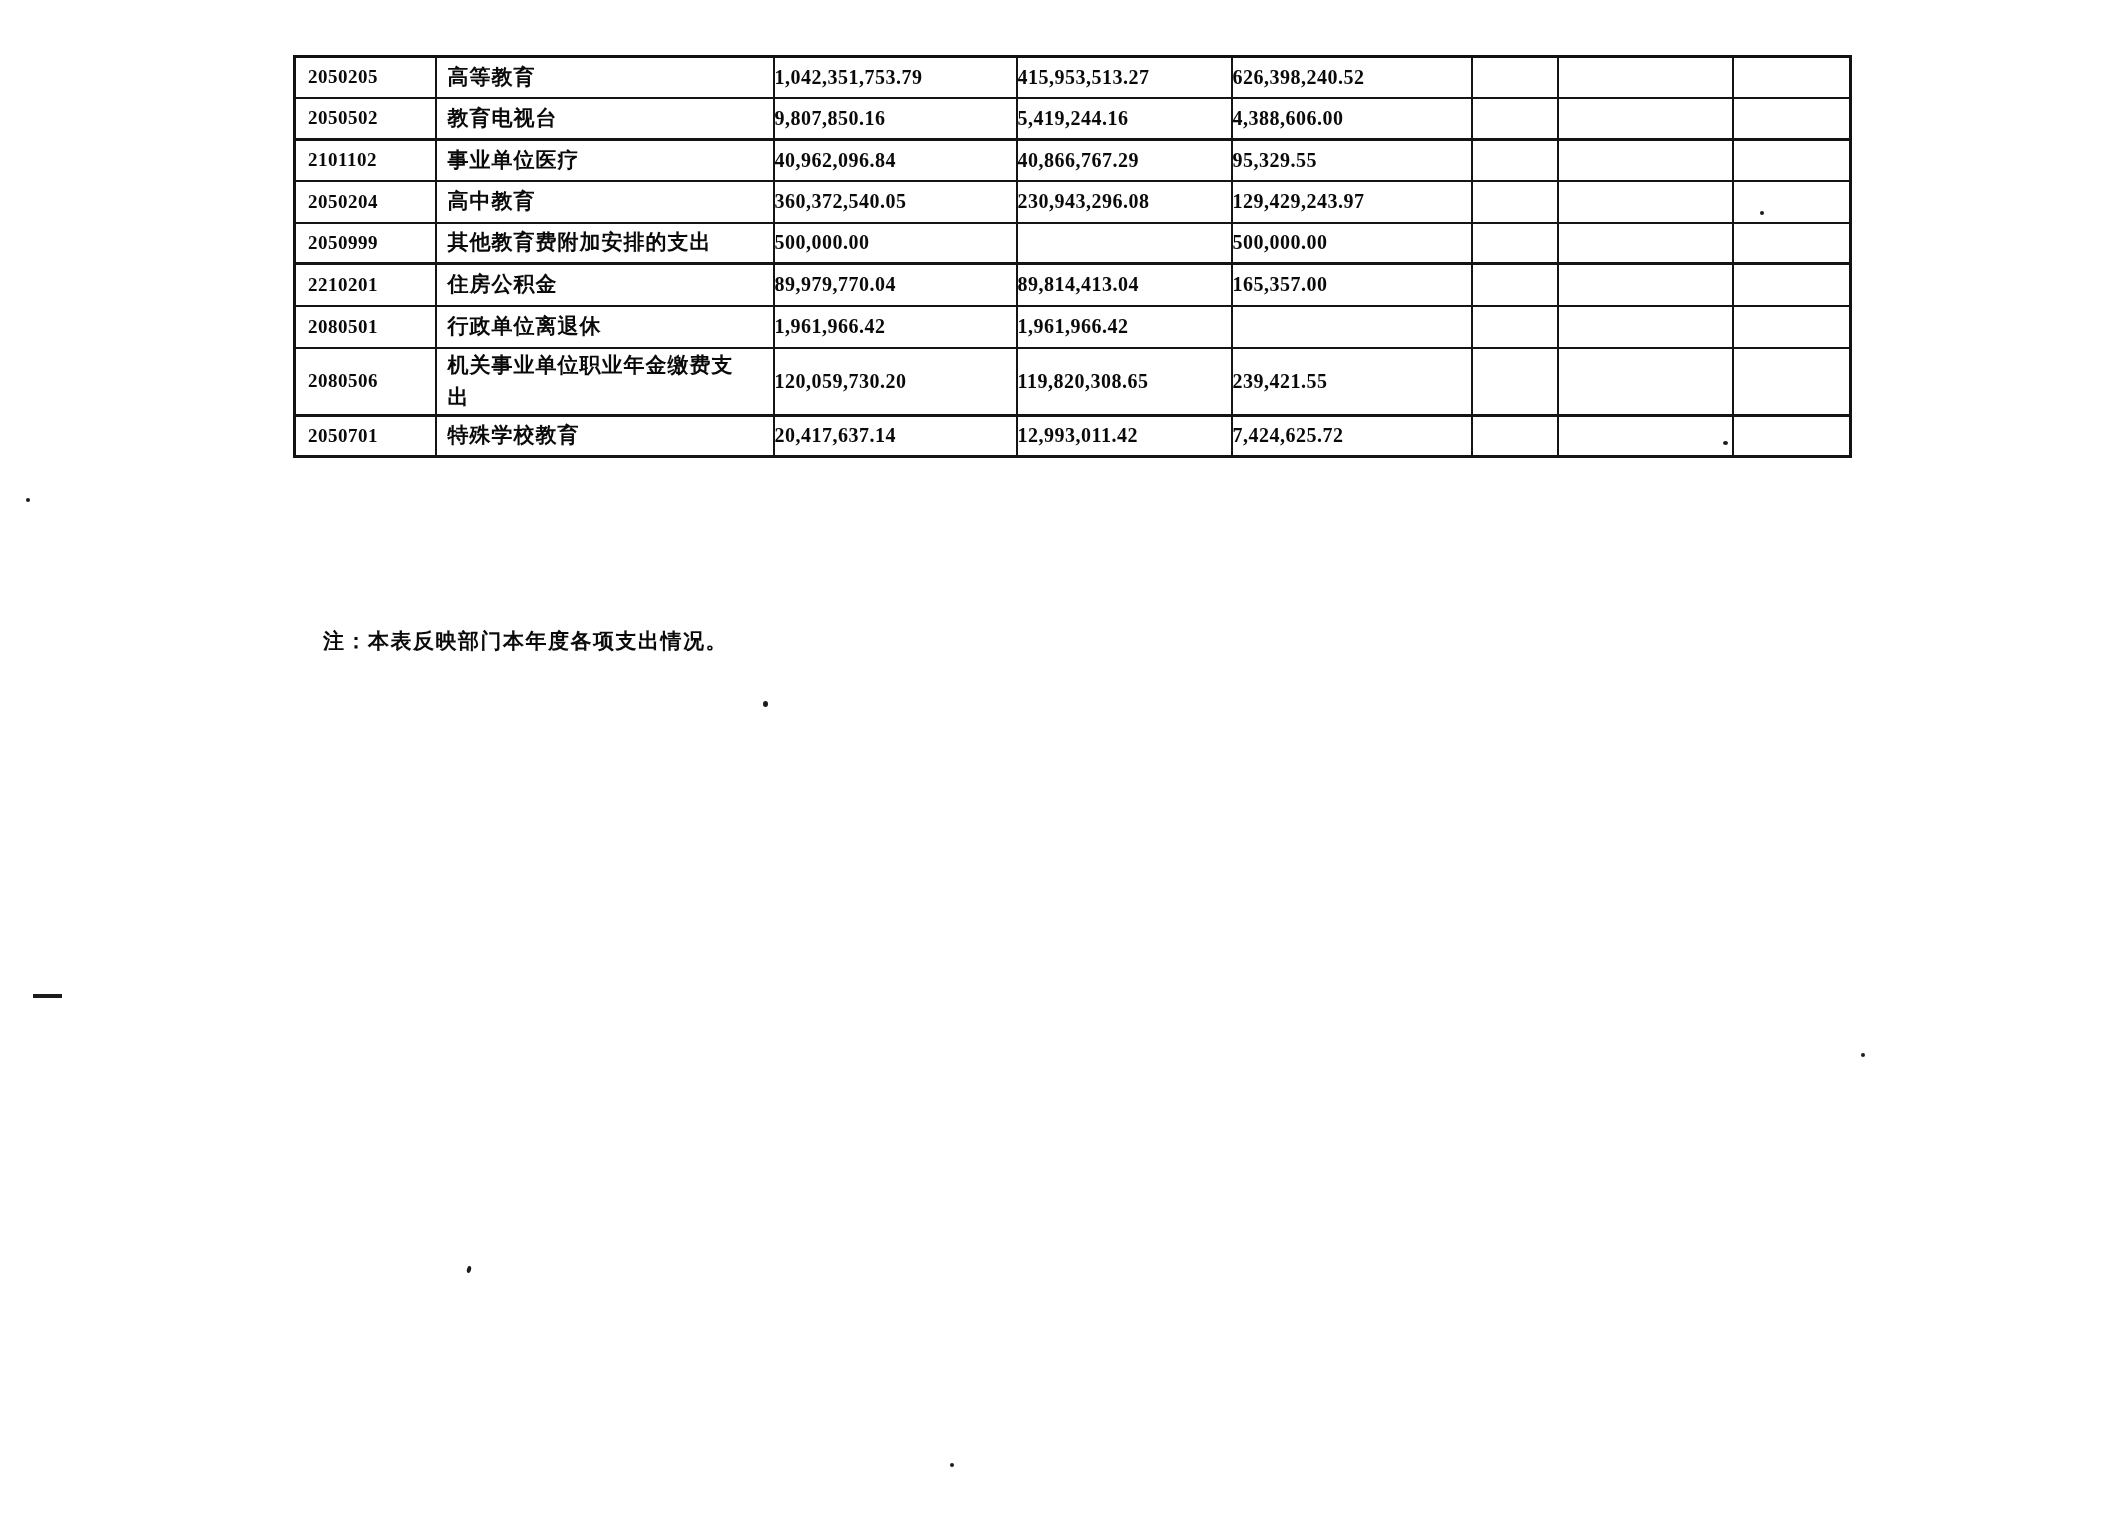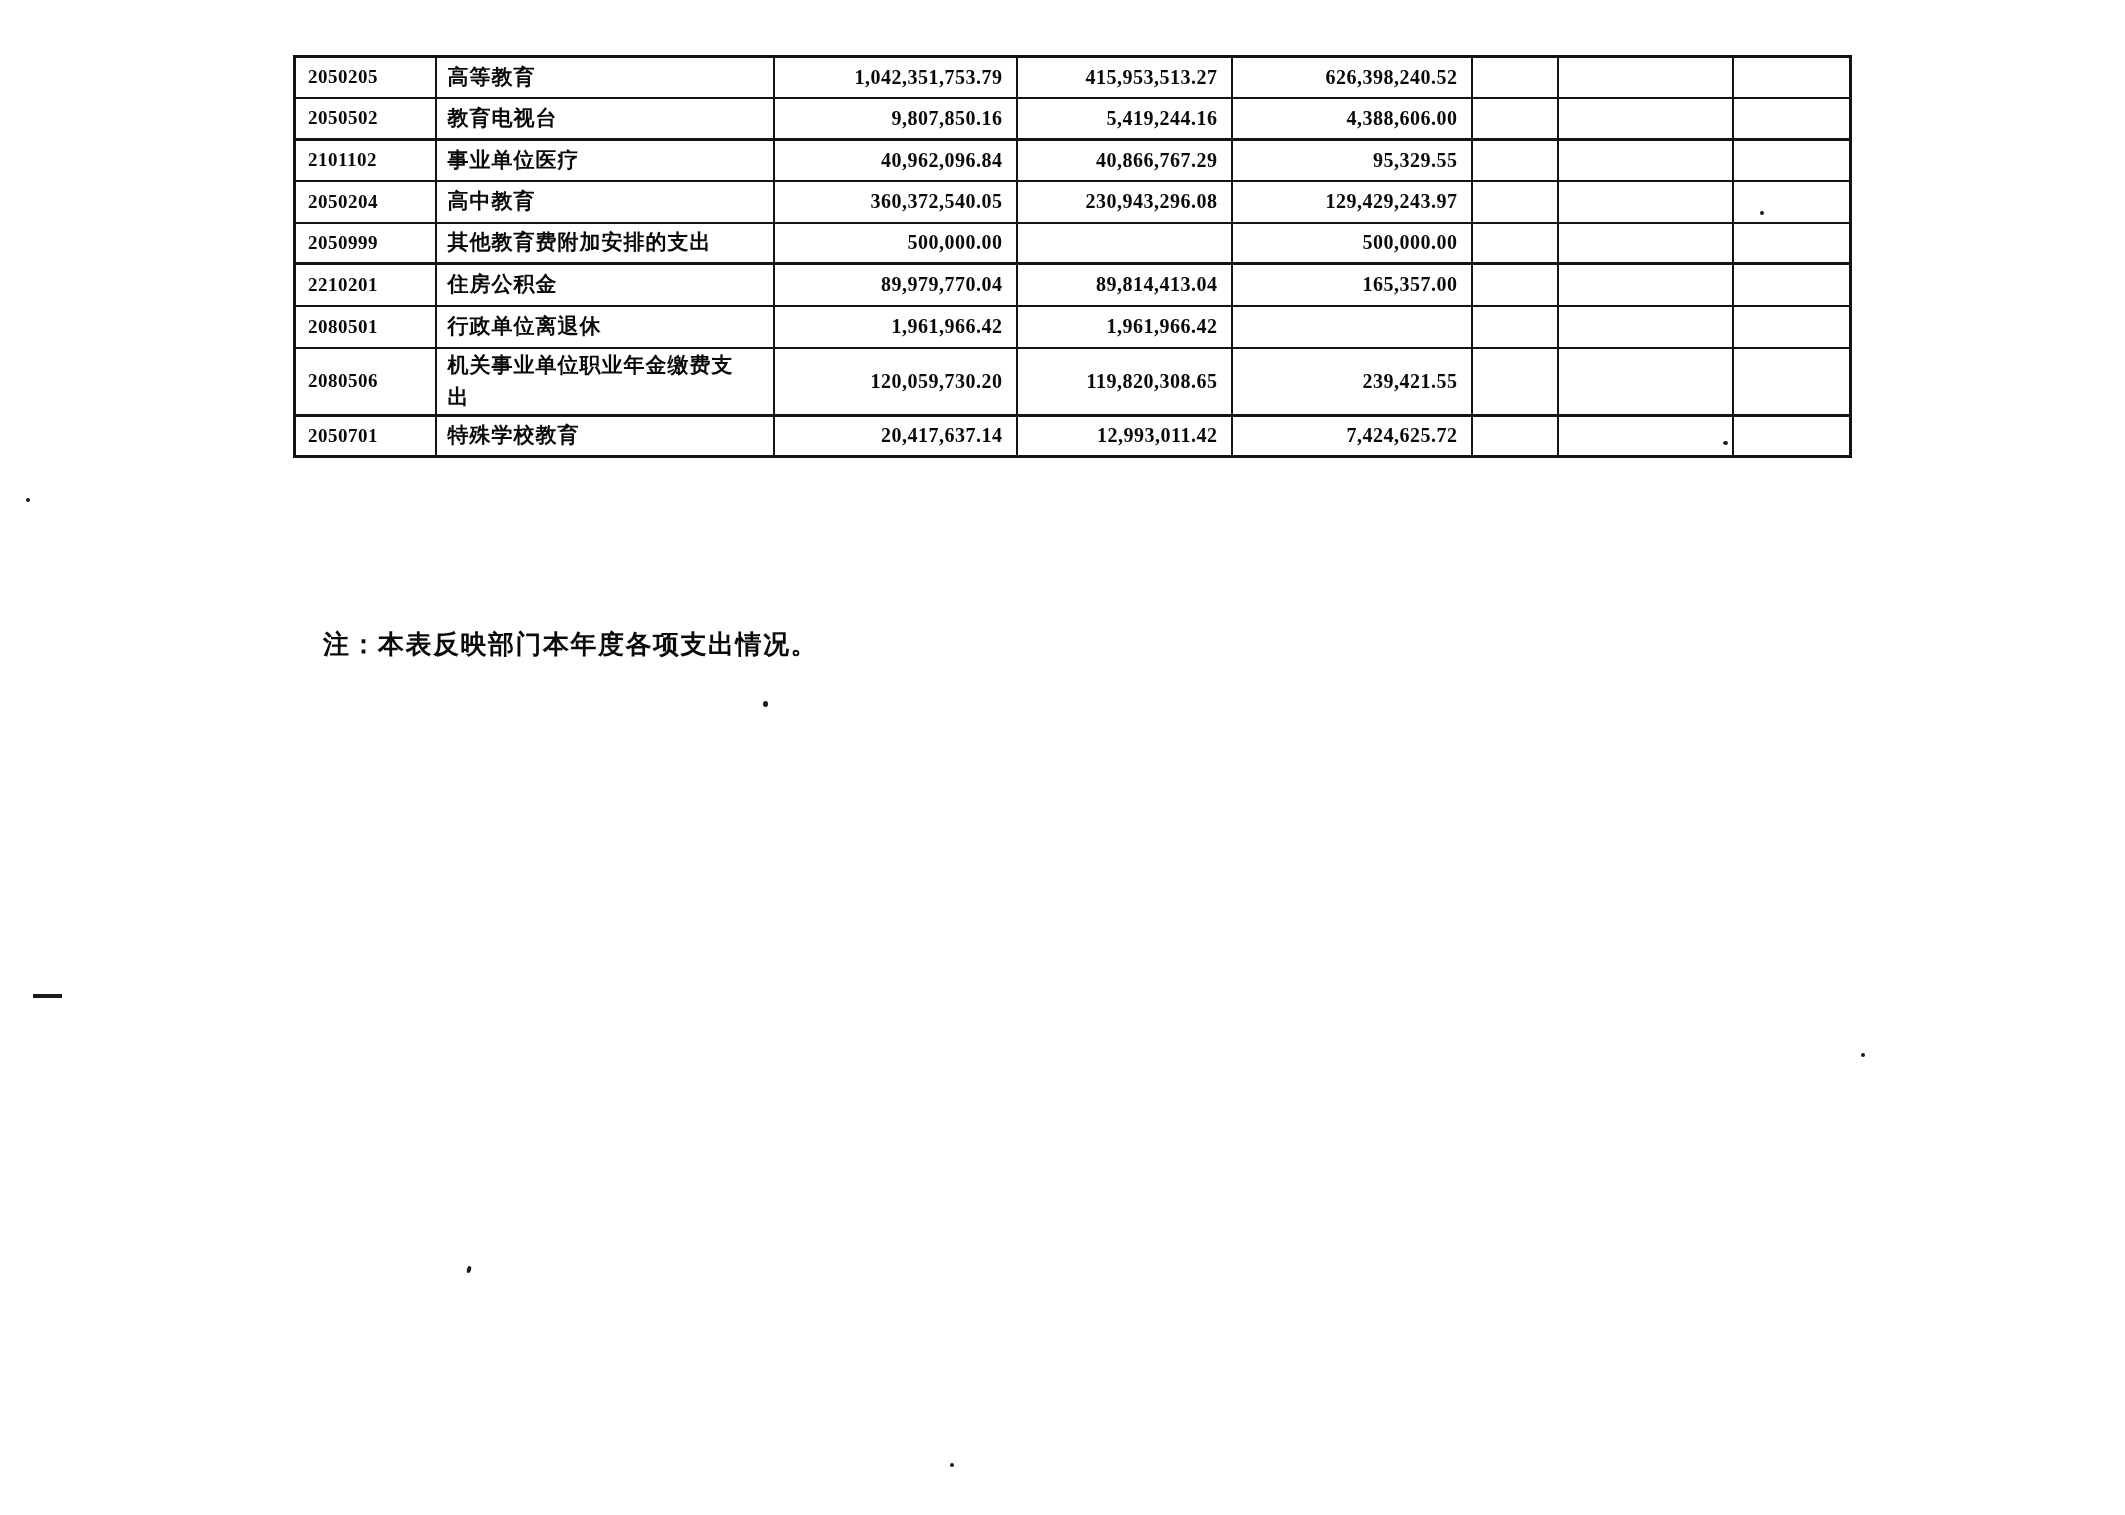--- a/index.html
+++ b/index.html
@@ -52,35 +52,34 @@
     padding-left: 11px;
     padding-right: 20px;
     font-size: 21px;
     font-weight: bold;
     letter-spacing: 1px;
     line-height: 1.55;
     white-space: normal;
     word-break: break-all;
   }
   td.c-num {
-    text-align: right;
     padding-right: 13px;
     font-size: 20px;
     letter-spacing: 0.5px;
     white-space: nowrap;
     font-weight: bold;
   }
   td.c-blank { background: #ffffff; }
 
   
   .footnote {
     position: absolute;
     left: 323px;
     top: 627px;
-    font-size: 26px;
+    font-size: 21px;
     font-weight: bold;
     letter-spacing: 1.5px;
     white-space: nowrap;
   }
 
   
   .artifact {
     position: absolute;
     background: #1c1c1c;
   }

